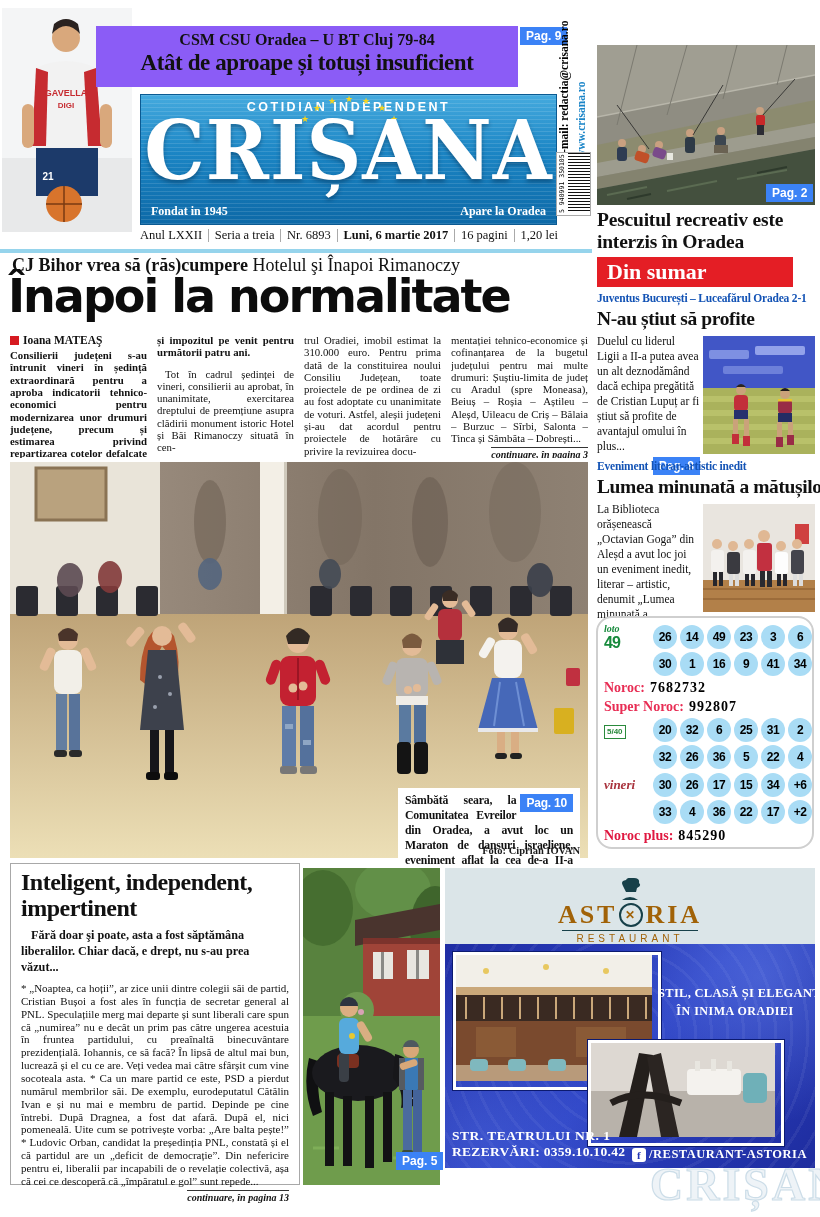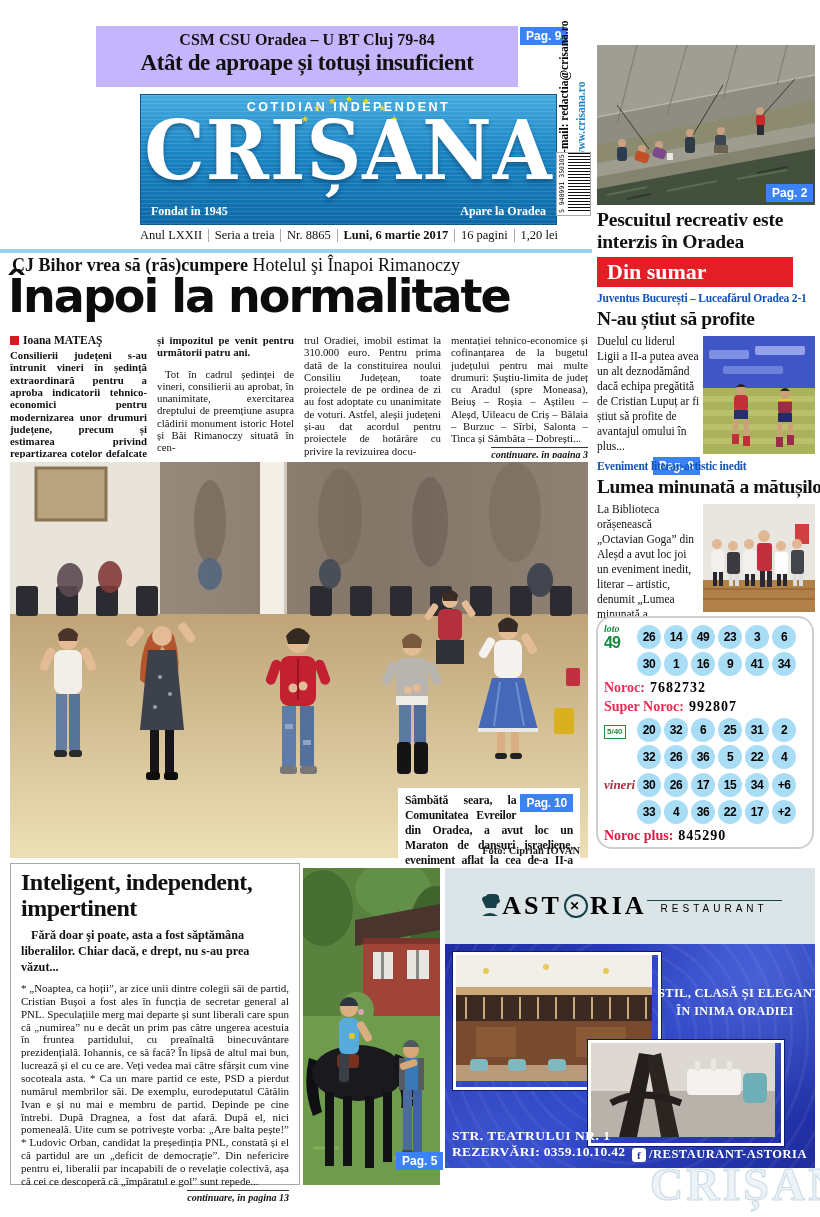--- a/index.html
+++ b/index.html
@@ -4,21 +4,21 @@
 <style>
   html,body{margin:0;padding:0;background:#fff;}
   #page{position:relative;width:820px;height:1217px;background:#fff;overflow:hidden;
         font-family:"Liberation Serif","DejaVu Serif",serif;color:#111;}
   .abs{position:absolute;}
   .badge{display:inline-block;background:#3b82f6;color:#fff;
          font:bold 12px/1 "Liberation Sans",sans-serif;padding:3px 6px;white-space:nowrap;}
 
   
   #player-photo{left:2px;top:8px;width:130px;height:224px;}
-  #top-banner-box{left:96px;top:26px;width:422px;height:61px;background:#c4b5fd;text-align:center;}
+  #top-banner-box{left:96px;top:26px;width:422px;height:61px;background:#8b5cf6;text-align:center;}
   .tb-kicker{font-weight:bold;font-size:16px;line-height:1.25;margin-top:4px;}
   .tb-title{font-weight:bold;font-size:23px;line-height:1.1;letter-spacing:-0.4px;white-space:nowrap;}
   #badge-p9{left:520px;top:27px;}
 
   
   #masthead{left:140px;top:94px;width:417px;height:131px;
     background:repeating-linear-gradient(180deg,rgba(255,255,255,.12) 0 1px,rgba(0,0,0,0) 1px 4px),
                linear-gradient(180deg,#45aade 0%,#1b85c4 45%,#0d69a7 100%);
     border:1px solid #0b5a92;box-sizing:border-box;}
   .mh-tagline{position:absolute;top:5px;width:100%;text-align:center;
@@ -87,21 +87,21 @@
   #story2 .st-row{height:112px;}
   .st-body{width:103px;font-size:11.5px;line-height:1.3;}
   .st-badge{display:block;width:max-content;margin:3px 0 0 auto;}
   .st-photo{position:absolute;right:0;top:2px;}
   .st-photo svg{display:block;}
 
   
   #lottery{left:596px;top:616px;width:218px;height:233px;background:#fff;border:2px solid #cfcfcf;
     border-radius:16px;box-sizing:border-box;padding:7px 4px 4px 6px;
     display:flex;flex-direction:column;justify-content:space-between;}
-  .ball-row{display:flex;align-items:center;height:24px;}
+  .ball-row{display:flex;align-items:center;height:24px;gap:16px;}
   .logo-slot{width:33px;flex:none;font-weight:bold;}
   .logo649{color:#178a3c;line-height:.75;}
   .logo649 .l-top{display:block;font:italic bold 10px "Liberation Serif",serif;}
   .logo649 .l-num{display:block;font:bold 16px "Liberation Sans",sans-serif;letter-spacing:-1px;}
   .logo540{display:inline-block;border:1px solid #2a8a3c;color:#2a8a3c;
     font:bold 8px/1 "Liberation Sans",sans-serif;padding:2px 2px;}
   .logojoker{font:italic bold 13px "Liberation Serif",serif;color:#a8323c;}
   .ball{width:24px;height:24px;border-radius:50%;background:#a9dcf5;color:#000;flex:none;
     font:bold 12px/24px "Liberation Sans",sans-serif;text-align:center;margin-right:3px;letter-spacing:-0.5px;}
   .noroc-line{font-weight:bold;font-size:14px;line-height:1.1;}
@@ -116,22 +116,22 @@
   .op-lead{font-weight:bold;font-size:12.2px;line-height:1.3;margin:7px 0 6px;text-indent:10px;}
   .op-body{font-size:11px;line-height:1.17;text-align:justify;}
 
   
   #horse-photo{left:303px;top:868px;width:137px;height:317px;}
   #horse-photo svg{display:block;width:100%;height:100%;}
   #badge-p5{left:396px;top:1152px;}
 
   
   #ad{left:445px;top:868px;width:370px;height:300px;}
-  .ad-header{height:76px;background:#dbe5e8;display:flex;flex-direction:row;align-items:center;
-    justify-content:center;color:#000000;}
+  .ad-header{height:76px;background:#dbe5e8;display:flex;flex-direction:column;align-items:center;
+    justify-content:flex-end;color:#a16207;}
   .chef-icon{line-height:0;}
   .brand-row{display:flex;align-items:center;font:bold 26px/1 "Liberation Serif",serif;letter-spacing:3px;}
   .o-icon{width:20px;height:20px;border:2px solid #174049;border-radius:50%;margin:0 2px;
     text-align:center;font:bold 12px/20px "Liberation Sans",sans-serif;}
   .restaurant{font:10px "Liberation Sans",sans-serif;letter-spacing:4px;border-top:1px solid #174049;
     padding:2px 14px 0;margin-top:2px;}
   .ad-body{position:relative;height:224px;
     background:radial-gradient(circle at 85% 15%,rgba(130,160,255,.35),transparent 40%),
                radial-gradient(circle at 10% 85%,rgba(100,130,240,.30),transparent 45%),
                repeating-radial-gradient(circle at 50% 40%,rgba(255,255,255,.06) 0 3px,transparent 3px 16px),
@@ -152,20 +152,39 @@
     font:bold 11px/14px "Liberation Serif",serif;text-align:center;margin-right:3px;}
 
   #watermark{left:650px;top:1162px;font:bold 46px/1 "Liberation Serif",serif;letter-spacing:3px;
     color:#eef3f7;-webkit-text-stroke:1.2px #ccdde8;}
 </style>
 </head>
 <body>
 
 <div id="page">
 
+  <div class="abs" id="player-photo">
+    <svg viewBox="0 0 130 224" preserveAspectRatio="none">
+      <rect width="130" height="224" fill="#f4f5f6"></rect>
+      <rect x="0" y="150" width="130" height="74" fill="#e8e9ea"></rect>
+      <circle cx="64" cy="30" r="14" fill="#d9a87c"></circle>
+      <path d="M50 26 q14 -16 28 0 l-2 -10 q-12 -10 -24 0 z" fill="#2a2220"></path>
+      <path d="M34 60 q30 -14 60 0 l6 80 h-72 z" fill="#f2f2f2"></path>
+      <path d="M34 60 l-4 78 h14 l2 -74 z" fill="#c62b30"></path>
+      <path d="M94 60 l6 78 h-14 l-4 -74 z" fill="#c62b30"></path>
+      <text x="64" y="88" text-anchor="middle" font-family="Liberation Sans" font-size="9" font-weight="bold" fill="#c62b30">GAVELLA</text>
+      <text x="64" y="100" text-anchor="middle" font-family="Liberation Sans" font-size="8" font-weight="bold" fill="#c62b30">DIGI</text>
+      <rect x="34" y="140" width="62" height="48" fill="#1c3a6a"></rect>
+      <text x="46" y="172" text-anchor="middle" font-family="Liberation Sans" font-size="10" font-weight="bold" fill="#fff">21</text>
+      <circle cx="62" cy="196" r="18" fill="#d8742c"></circle>
+      <path d="M44 196 h36 M62 178 v36" stroke="#7a3a12" stroke-width="1.5" fill="none"></path>
+      <rect x="20" y="96" width="12" height="44" rx="6" fill="#d9a87c"></rect>
+      <rect x="98" y="96" width="12" height="44" rx="6" fill="#d9a87c"></rect>
+    </svg>
+  </div>
 
   <div class="abs" id="top-banner-box">
     <div class="tb-kicker">CSM CSU Oradea – U BT Cluj 79-84</div>
     <div class="tb-title">Atât de aproape și totuși insuficient</div>
   </div>
   <span class="badge abs" id="badge-p9">Pag. 9</span>
 
   <header class="abs" id="masthead">
     <div class="mh-tagline">COTIDIAN INDEPENDENT</div>
     <span class="star" style="left:160px;top:20px">★</span>
@@ -186,21 +205,21 @@
   <div class="abs" id="barcode">
     <span class="bc-num">5 940991 350105</span>
     <span class="bc-bars"></span>
   </div>
 
   <div class="abs" id="dateline">
     <span class="dl-item">Anul LXXII</span>
     <span class="dl-sep"></span>
     <span class="dl-item">Seria a treia</span>
     <span class="dl-sep"></span>
-    <span class="dl-item">Nr. 8865</span>
+    <span class="dl-item">Nr. 6893</span>
     <span class="dl-sep"></span>
     <span class="dl-item dl-date">Luni, 6 martie 2017</span>
     <span class="dl-sep"></span>
     <span class="dl-item">16 pagini</span>
     <span class="dl-sep"></span>
     <span class="dl-item">1,20 lei</span>
   </div>
   <div class="abs" id="top-rule"></div>
 
   <div class="abs" id="lead-kicker">

